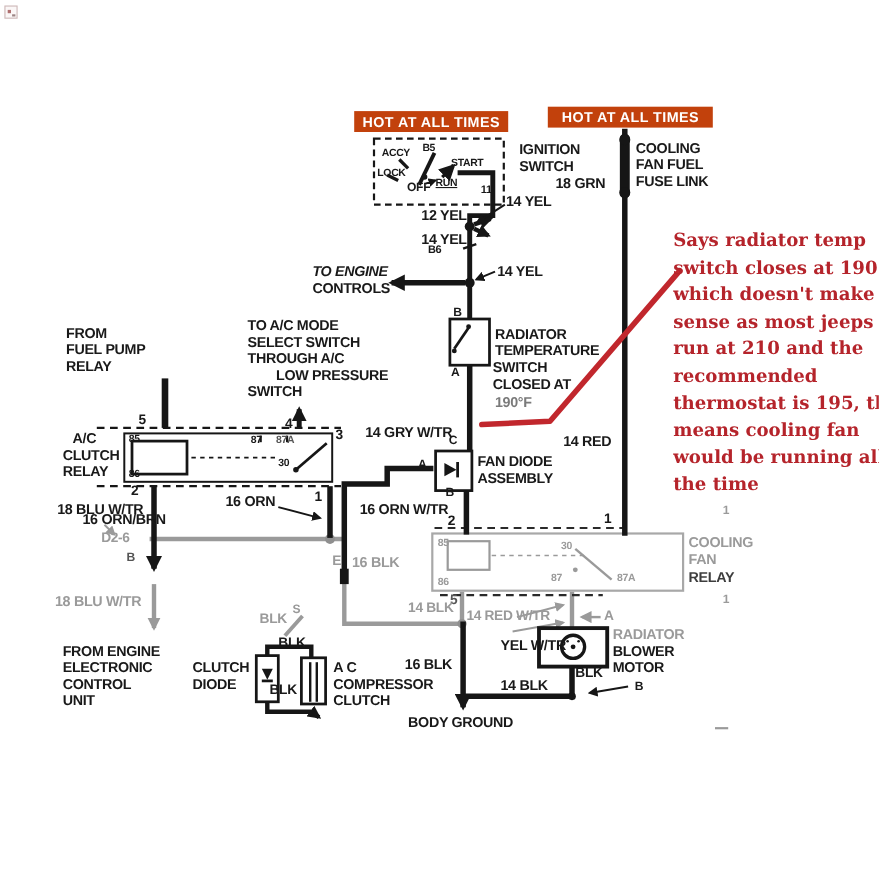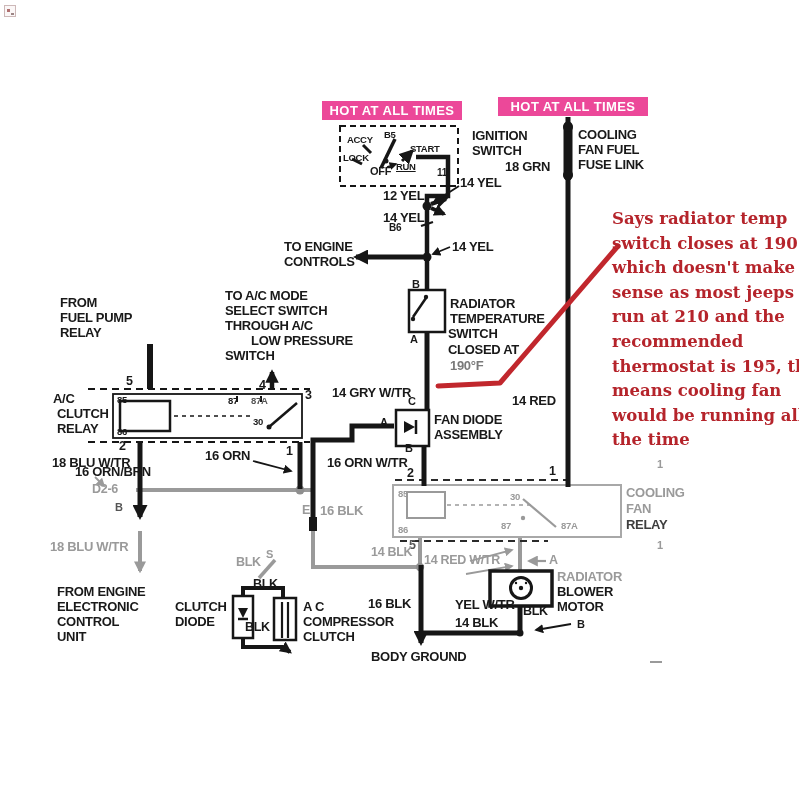--- a/index.html
+++ b/index.html
@@ -9,21 +9,21 @@
   .lbl{position:absolute;z-index:2;font-weight:700;color:#191919;font-size:12.5px;
        letter-spacing:-0.3px;white-space:nowrap;line-height:1;}
   .sz13{font-size:13px;}
   .sz11{font-size:11px;}
   .sm{font-size:9.5px;}
   .sm10{font-size:10px;}
   .gray{color:#9a9a9a;}
   .mid{color:#555555;}
   .dk{color:#3d3d3d;}
   .faded{color:#7a7a7a;}
-  .hdr{position:absolute;z-index:2;background:#ec4899;color:#ffffff;text-align:center;
+  .hdr{position:absolute;z-index:2;background:#c2410c;color:#ffffff;text-align:center;
        font-weight:700;font-size:13px;letter-spacing:0.4px;line-height:19px;}
   .red-block{position:absolute;z-index:3;font-family:"DejaVu Serif",serif;font-weight:700;
        font-size:16.5px;line-height:24.6px;white-space:nowrap;}
   .broken{position:absolute;left:4px;top:5px;width:10px;height:10px;z-index:2;
        border:1px solid #cdb8b8;background:#fbf7f7;}
   .broken::before{content:"";position:absolute;left:2px;top:3px;width:3px;height:3px;background:#b07070;}
   .broken::after{content:"";position:absolute;right:1px;bottom:1px;width:3px;height:2px;background:#9d8585;}
 </style>
 </head>
 <body>
@@ -185,21 +185,21 @@
   <div class="lbl sz13" style="left:505px;top:160px;">18 GRN</div>
   <div class="lbl sz13" style="left:578px;top:128px;">COOLING</div>
   <div class="lbl sz13" style="left:578px;top:143px;">FAN FUEL</div>
   <div class="lbl sz13" style="left:578px;top:158px;">FUSE LINK</div>
 
   <div class="lbl sz13" style="left:383px;top:189px;">12 YEL</div>
   <div class="lbl sz13" style="left:460px;top:176px;">14 YEL</div>
   <div class="lbl sz13" style="left:383px;top:211px;">14 YEL</div>
   <div class="lbl sm10" style="left:389px;top:223px;">B6</div>
   <div class="lbl sz13" style="left:452px;top:240px;">14 YEL</div>
-  <div class="lbl sz13" style="left:284px;top:240px;">TO ENGINE</div>
+  <div class="lbl sz13" style="left:284px;top:240px;font-style:italic;">TO ENGINE</div>
   <div class="lbl sz13" style="left:284px;top:255px;">CONTROLS</div>
   <div class="lbl sz11" style="left:412px;top:279px;">B</div>
 
   <div class="lbl sz13" style="left:450px;top:297px;">RADIATOR</div>
   <div class="lbl sz13" style="left:450px;top:312px;">TEMPERATURE</div>
   <div class="lbl sz13" style="left:448px;top:327px;">SWITCH</div>
   <div class="lbl sz13" style="left:448px;top:343px;">CLOSED AT</div>
   <div class="lbl sz13 faded" style="left:450px;top:359px;">190°F</div>
   <div class="lbl sz11" style="left:410px;top:334px;">A</div>
   <div class="lbl sz13" style="left:332px;top:386px;">14 GRY W/TR</div>
@@ -222,42 +222,42 @@
   <div class="lbl mid" style="left:409px;top:539px;">5</div>
   <div class="lbl sz13 gray" style="left:626px;top:486px;">COOLING</div>
   <div class="lbl sz13 gray" style="left:626px;top:502px;">FAN</div>
   <div class="lbl sz13 dk" style="left:626px;top:518px;">RELAY</div>
   <div class="lbl sz11 gray" style="left:657px;top:459px;">1</div>
   <div class="lbl sz11 gray" style="left:657px;top:540px;">1</div>
 
   <div class="lbl gray" style="left:371px;top:546px;">14 BLK</div>
   <div class="lbl gray" style="left:424px;top:554px;">14 RED W/TR</div>
   <div class="lbl gray" style="left:549px;top:554px;">A</div>
-  <div class="lbl sz13" style="left:455px;top:580px;margin-top:18px;">YEL W/TR</div>
+  <div class="lbl sz13" style="left:455px;top:580px;">YEL W/TR</div>
   <div class="lbl sz13 gray" style="left:557px;top:570px;">RADIATOR</div>
   <div class="lbl sz13" style="left:557px;top:585px;">BLOWER</div>
   <div class="lbl sz13" style="left:557px;top:600px;">MOTOR</div>
   <div class="lbl" style="left:523px;top:605px;">BLK</div>
   <div class="lbl sz11" style="left:577px;top:619px;">B</div>
   <div class="lbl sz13" style="left:455px;top:616px;">14 BLK</div>
   <div class="lbl sz13" style="left:368px;top:597px;">16 BLK</div>
   <div class="lbl sz13" style="left:371px;top:650px;">BODY GROUND</div>
 
   <div class="lbl sz13" style="left:60px;top:296px;">FROM</div>
   <div class="lbl sz13" style="left:60px;top:311px;">FUEL PUMP</div>
   <div class="lbl sz13" style="left:60px;top:326px;">RELAY</div>
   <div class="lbl" style="left:126px;top:375px;">5</div>
   <div class="lbl sz13" style="left:225px;top:289px;">TO A/C MODE</div>
   <div class="lbl sz13" style="left:225px;top:304px;">SELECT SWITCH</div>
   <div class="lbl sz13" style="left:225px;top:319px;">THROUGH A/C</div>
   <div class="lbl sz13" style="left:225px;top:334px;margin-left:26px;">LOW PRESSURE</div>
   <div class="lbl sz13" style="left:225px;top:349px;">SWITCH</div>
   <div class="lbl" style="left:259px;top:379px;">4</div>
 
-  <div class="lbl sz13" style="left:53px;top:392px;">A/C</div>
+  <div class="lbl sz13" style="left:66px;top:392px;">A/C</div>
   <div class="lbl sz13" style="left:57px;top:407px;">CLUTCH</div>
   <div class="lbl sz13" style="left:57px;top:422px;">RELAY</div>
   <div class="lbl sm" style="left:117px;top:395px;">85</div>
   <div class="lbl sm" style="left:117px;top:427px;">86</div>
   <div class="lbl sm" style="left:228px;top:396px;">87</div>
   <div class="lbl sm mid" style="left:251px;top:396px;">87A</div>
   <div class="lbl sm" style="left:253px;top:417px;">30</div>
   <div class="lbl" style="left:305px;top:389px;">3</div>
   <div class="lbl" style="left:119px;top:440px;">2</div>
   <div class="lbl" style="left:286px;top:445px;">1</div>

